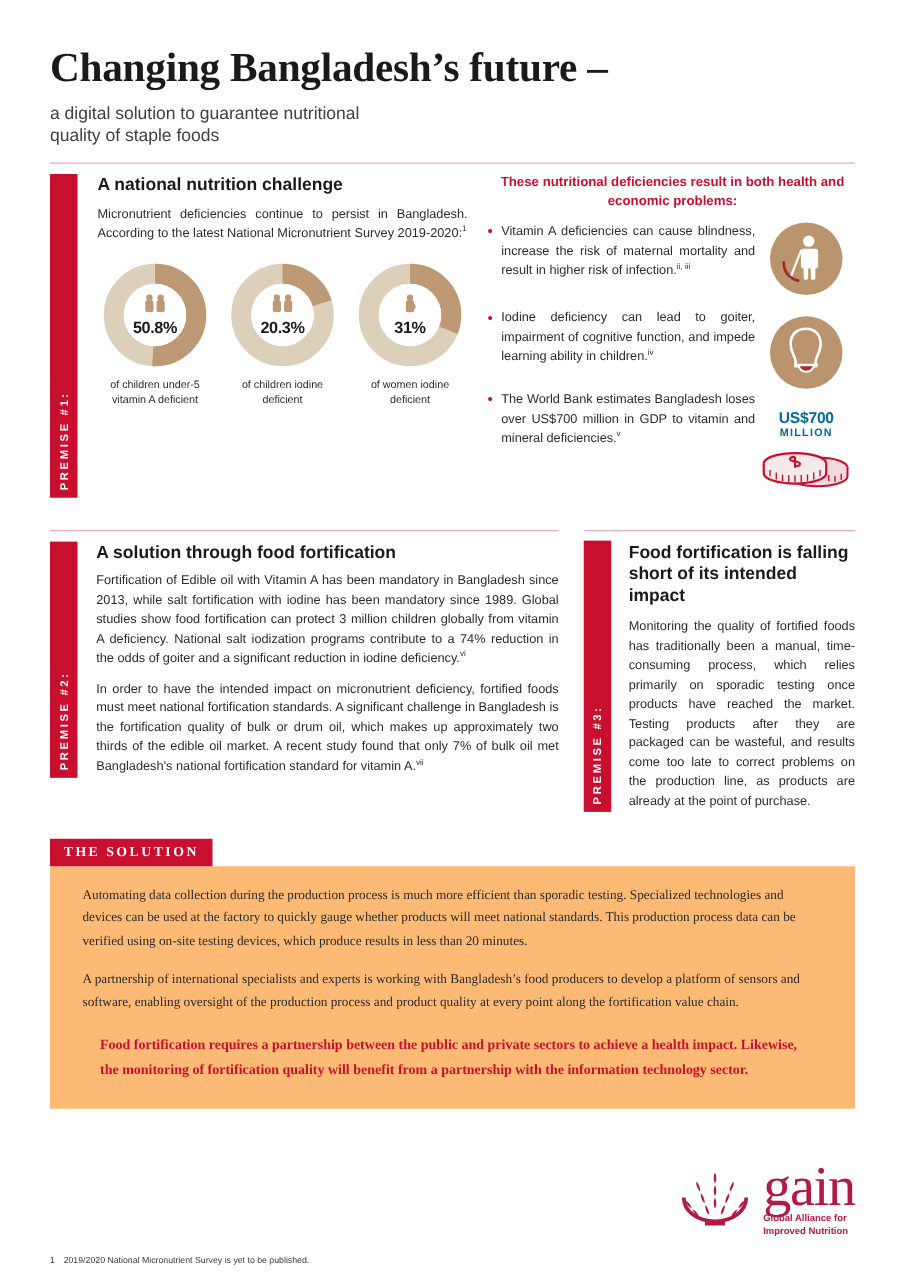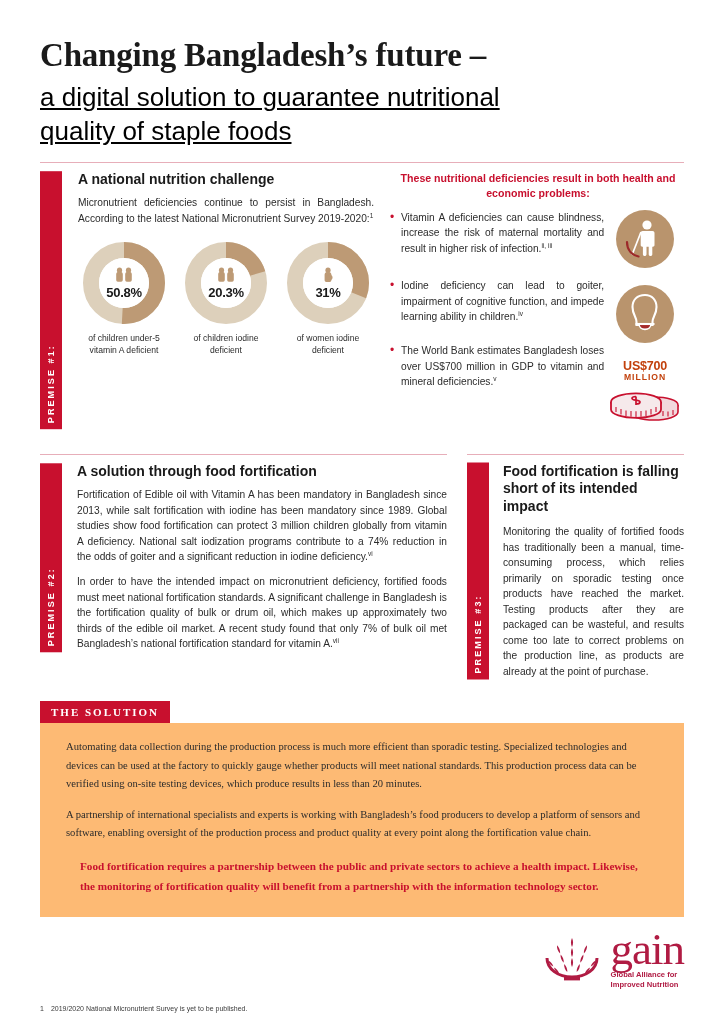--- a/index.html
+++ b/index.html
@@ -16,26 +16,25 @@
   .title-block { padding-top: 36px; }
   .main-title {
     font-family: "Liberation Serif", serif;
     font-weight: bold;
     font-size: 33px;
     letter-spacing: -0.2px;
     line-height: 1.18;
     color: #1a1a1a;
   }
   .sub-title {
-    font-size: 26px;
+    font-size: 14px;
     line-height: 1.3;
-    color: #000000;
+    color: #404040;
     margin-top: 6px;
     font-weight: 400;
-    text-decoration: underline;
   }
 
   
   .hrule { height: 1px; background: #e7aeb9; width: 100%; }
   .premise-wrap { display: flex; }
   .premise-tab {
     width: 22px; min-width: 22px;
     background: #c8102e;
     color: #fff;
     font-size: 9px;
@@ -111,21 +110,21 @@
 
   
   .circ-icon {
     width: 58px; height: 58px; border-radius: 50%;
     background: #b9946d;
     display: flex; align-items: center; justify-content: center;
     margin: 0 auto 17px auto;
   }
   .coin-icon { width: 78px; text-align: center; margin: 0 auto; }
   .coin-label {
-    color: #c2410c; font-weight: bold; font-size: 12.5px;
+    color: #0369a1; font-weight: bold; font-size: 12.5px;
     line-height: 1.05; letter-spacing: -0.2px;
   }
   .coin-label .small { font-size: 8.6px; letter-spacing: 1px; display: block; }
 
   
   #mid-row { margin-top: 25px; display: flex; }
   .col2 { width: 420px; }
   .col3 { width: 224px; margin-left: 20px; }
   .col2 .premise-body { padding-left: 15px; }
   .col3 .premise-body { padding-left: 14px; }

